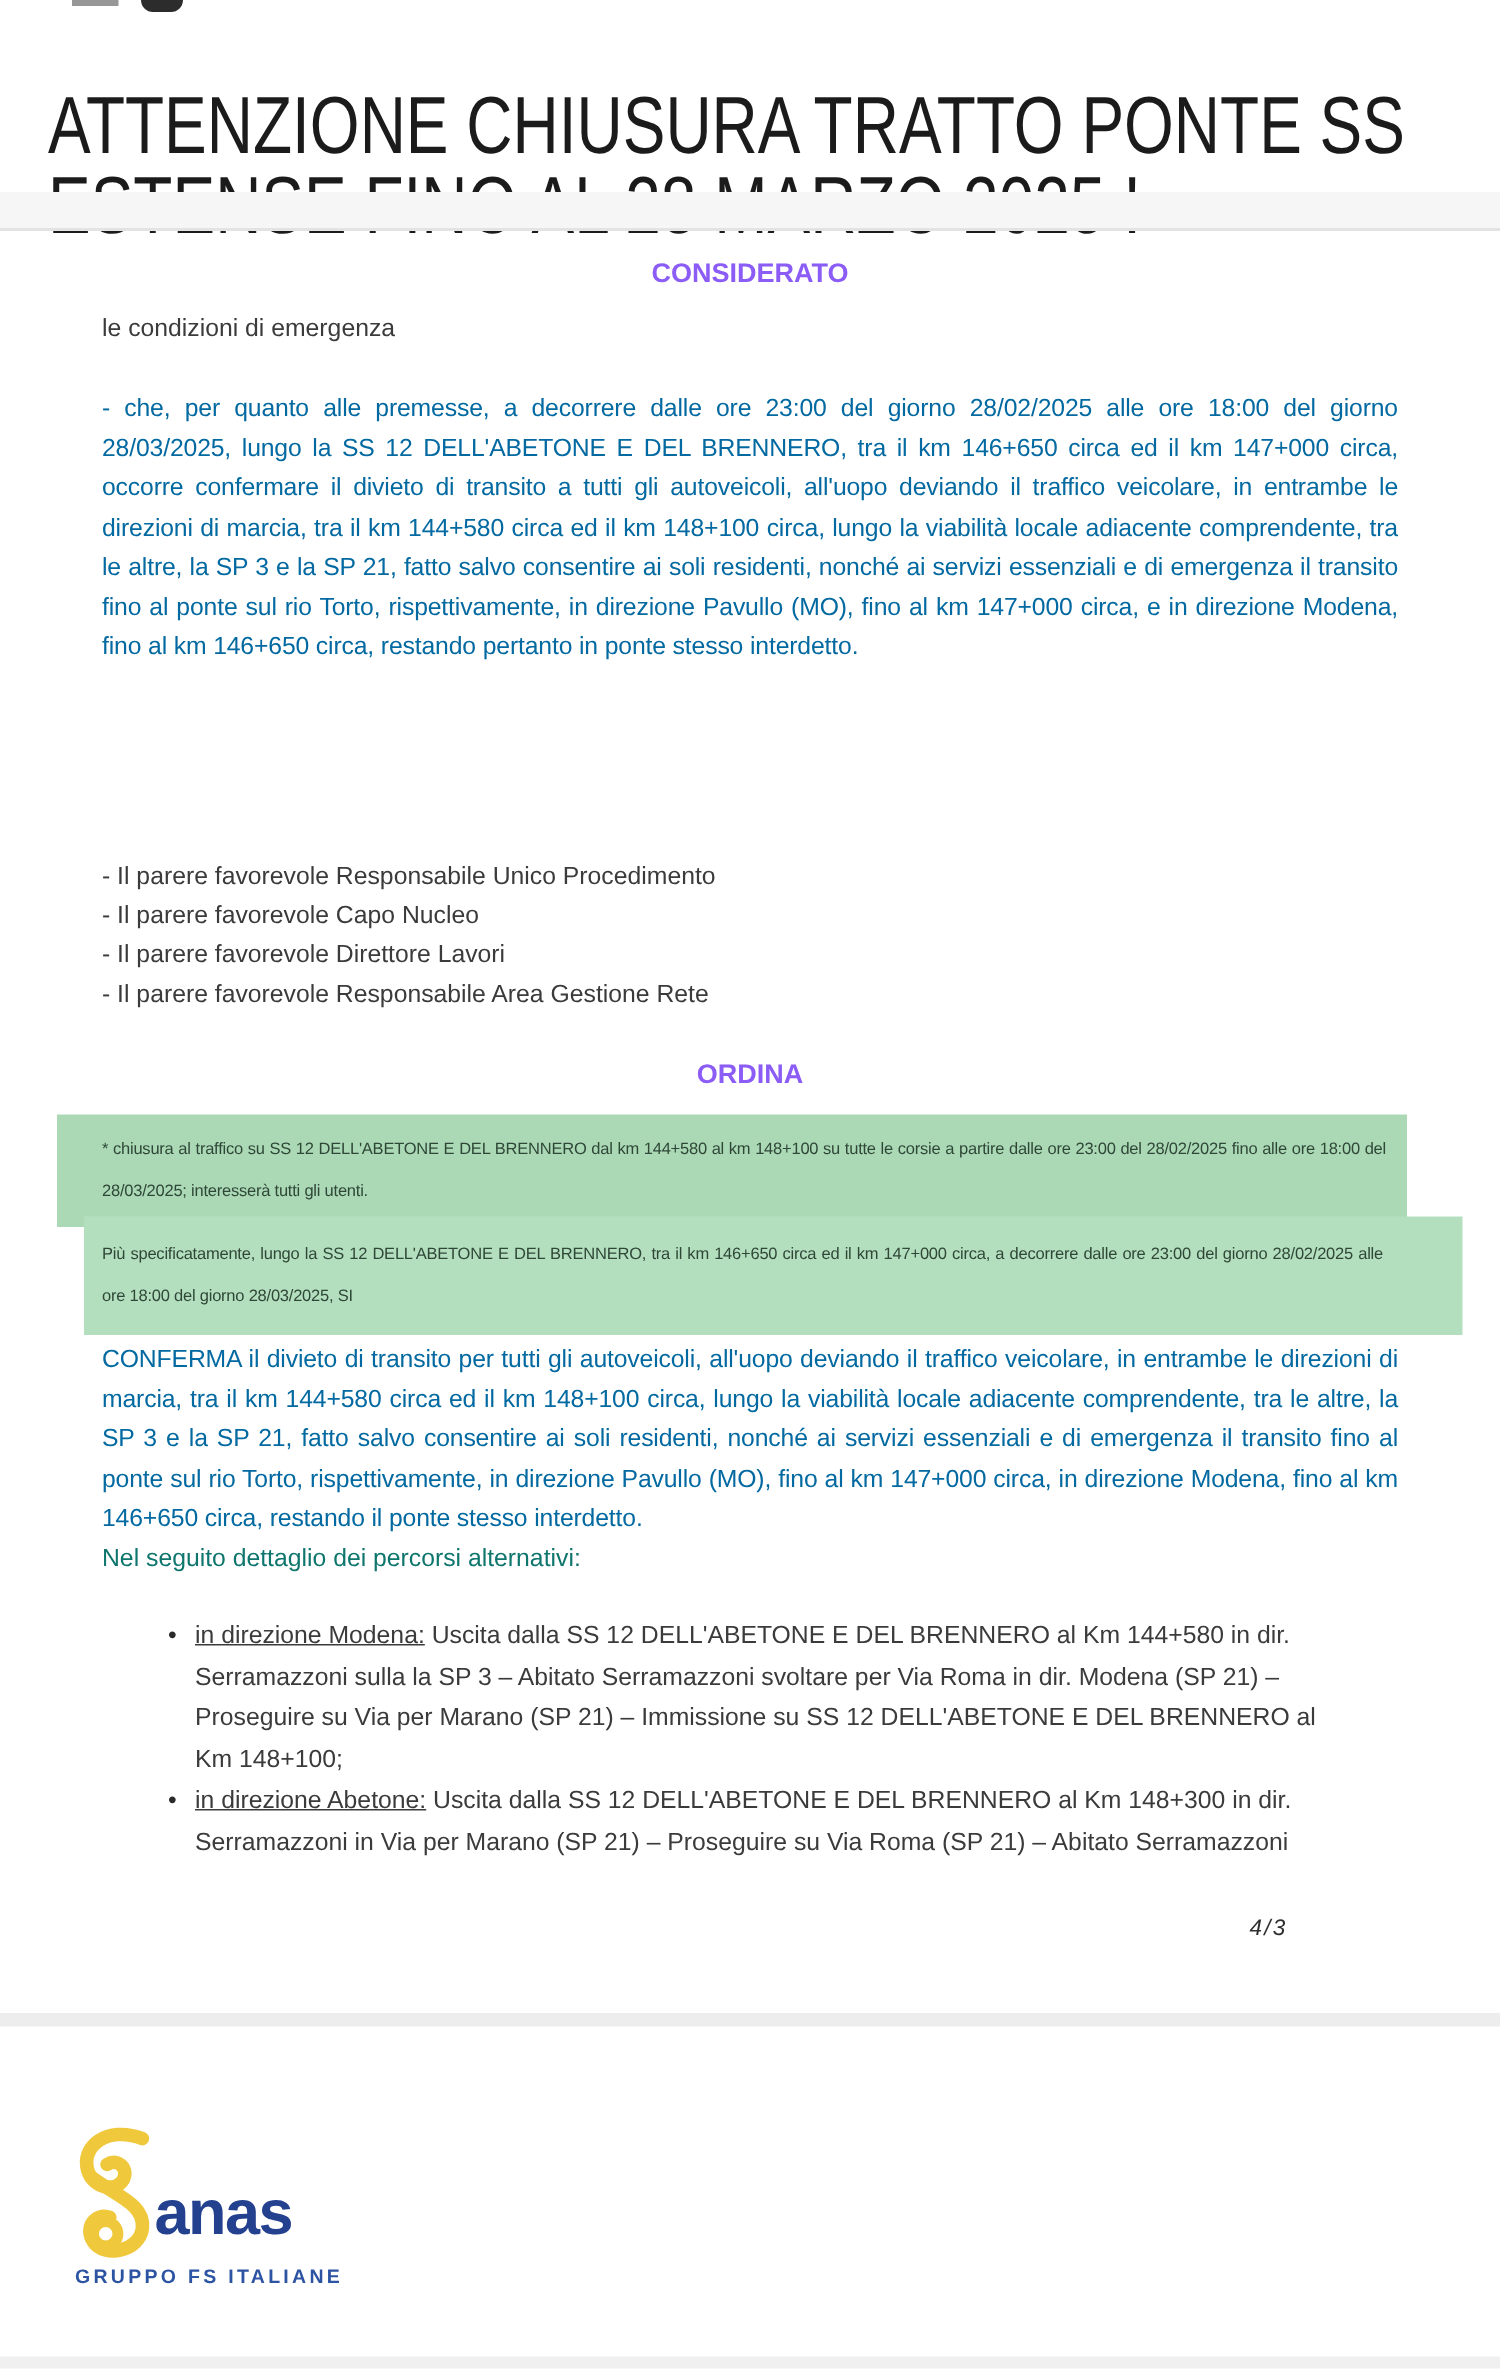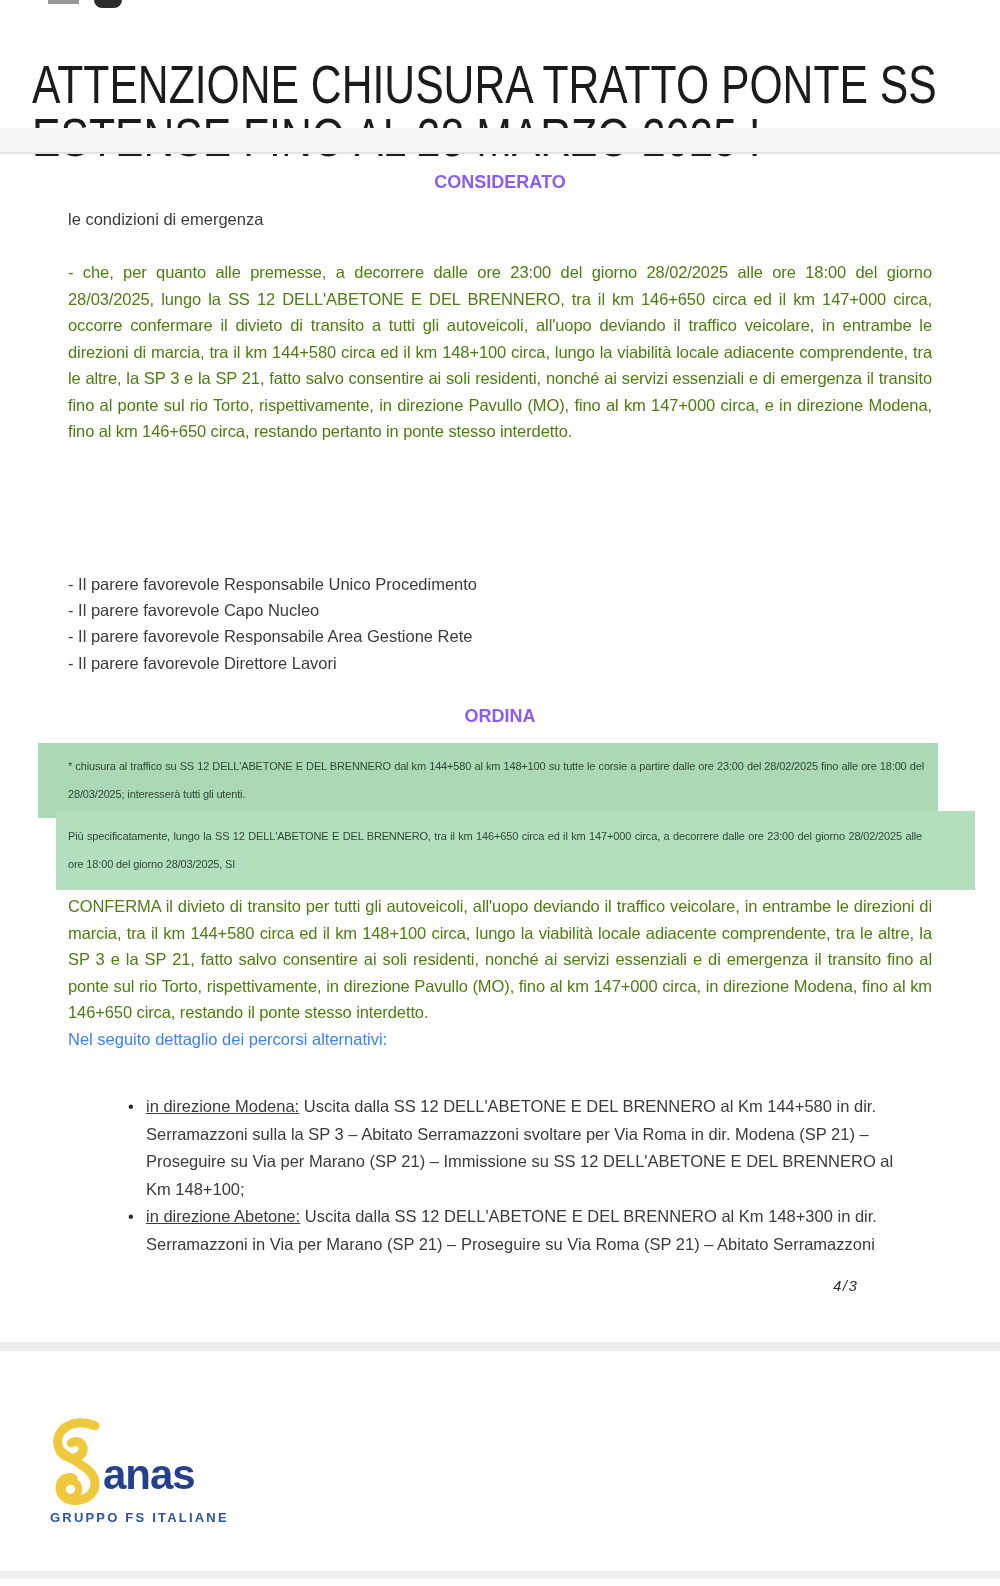--- a/index.html
+++ b/index.html
@@ -45,28 +45,28 @@
   }
   .h-considerato { top: 170px; }
   .h-sentito    { top: 520px; }
   .h-ordina     { top: 704px; }
   .intro {
     position: absolute; left: 68px; top: 207px;
     font-size: 16.5px; line-height: 24px; color: #3b3b3b;
   }
   .para {
     position: absolute; left: 68px; width: 864px;
-    font-size: 16.5px; line-height: 26.5px; color: #4d7c0f;
+    font-size: 16.5px; line-height: 26.5px; color: #0369a1;
     text-align: justify; letter-spacing: -0.1px;
   }
   .para1 { top: 259px; }
   .para-cont { top: 893px; }
   .detours-intro {
     position: absolute; left: 68px; top: 1026px;
-    font-size: 16.5px; line-height: 26.5px; color: #3b82f6;
+    font-size: 16.5px; line-height: 26.5px; color: #0f766e;
   }
   .sentito-list {
     position: absolute; left: 68px; top: 571px;
     font-size: 16.5px; line-height: 26.2px; color: #3b3b3b;
   }
   .hl {
     position: absolute; box-sizing: border-box;
     font-size: 11px; line-height: 27.5px; color: #2f4737;
     text-align: justify; letter-spacing: -0.15px;
   }
@@ -75,21 +75,21 @@
     padding: 10px 14px 10px 30px;
     background: #abd9b6;
   }
   .hl2 {
     left: 56px; top: 811px; width: 919px;
     padding: 12px 53px 12px 12px;
     background: #b4dfbf;
   }
   .detour-list {
     position: absolute; left: 112px; top: 1077px; width: 792px;
-    margin: 16px; padding: 0; list-style: none;
+    margin: 0; padding: 0; list-style: none;
     font-size: 16.5px; line-height: 27.5px; color: #3b3b3b;
   }
   .detour-list li { position: relative; padding-left: 18px; }
   .detour-list li::before {
     content: "\2022"; position: absolute; left: 0; top: 0; color: #2a2a2a;
   }
   .u { text-decoration: underline; }
   .page-num {
     position: absolute; left: 833px; top: 1277px;
     font-size: 15px; font-style: italic; color: #2f2f2f; letter-spacing: 1.5px;
@@ -125,22 +125,22 @@
   <div class="sec-heading h-considerato">CONSIDERATO</div>
 
   <div class="intro">le condizioni di emergenza</div>
 
   <div class="para para1">- che, per quanto alle premesse, a decorrere dalle ore 23:00 del giorno 28/02/2025 alle ore 18:00 del giorno 28/03/2025, lungo la SS 12 DELL'ABETONE E DEL BRENNERO, tra il km 146+650 circa ed il km 147+000 circa, occorre confermare il divieto di transito a tutti gli autoveicoli, all'uopo deviando il traffico veicolare, in entrambe le direzioni di marcia, tra il km 144+580 circa ed il km 148+100 circa, lungo la viabilità locale adiacente comprendente, tra le altre, la SP 3 e la SP 21, fatto salvo consentire ai soli residenti, nonché ai servizi essenziali e di emergenza il transito fino al ponte sul rio Torto, rispettivamente, in direzione Pavullo (MO), fino al km 147+000 circa, e in direzione Modena, fino al km 146+650 circa, restando pertanto in ponte stesso interdetto.</div>
 
 
   <div class="sentito-list">
     <div>- Il parere favorevole Responsabile Unico Procedimento</div>
     <div>- Il parere favorevole Capo Nucleo</div>
+    <div>- Il parere favorevole Direttore Lavori</div>
     <div>- Il parere favorevole Responsabile Area Gestione Rete</div>
-    <div>- Il parere favorevole Direttore Lavori</div>
   </div>
 
   <div class="sec-heading h-ordina">ORDINA</div>
 
   <div class="hl hl1">* chiusura al traffico su SS 12 DELL'ABETONE E DEL BRENNERO dal km 144+580 al km 148+100 su tutte le corsie a partire dalle ore 23:00 del 28/02/2025 fino alle ore 18:00 del 28/03/2025; interesserà tutti gli utenti.</div>
 
   <div class="hl hl2">Più specificatamente, lungo la SS 12 DELL'ABETONE E DEL BRENNERO, tra il km 146+650 circa ed il km 147+000 circa, a decorrere dalle ore 23:00 del giorno 28/02/2025 alle ore 18:00 del giorno 28/03/2025, SI</div>
 
   <div class="para para-cont">CONFERMA il divieto di transito per tutti gli autoveicoli, all'uopo deviando il traffico veicolare, in entrambe le direzioni di marcia, tra il km 144+580 circa ed il km 148+100 circa, lungo la viabilità locale adiacente comprendente, tra le altre, la SP 3 e la SP 21, fatto salvo consentire ai soli residenti, nonché ai servizi essenziali e di emergenza il transito fino al ponte sul rio Torto, rispettivamente, in direzione Pavullo (MO), fino al km 147+000 circa, in direzione Modena, fino al km 146+650 circa, restando il ponte stesso interdetto.</div>
 

